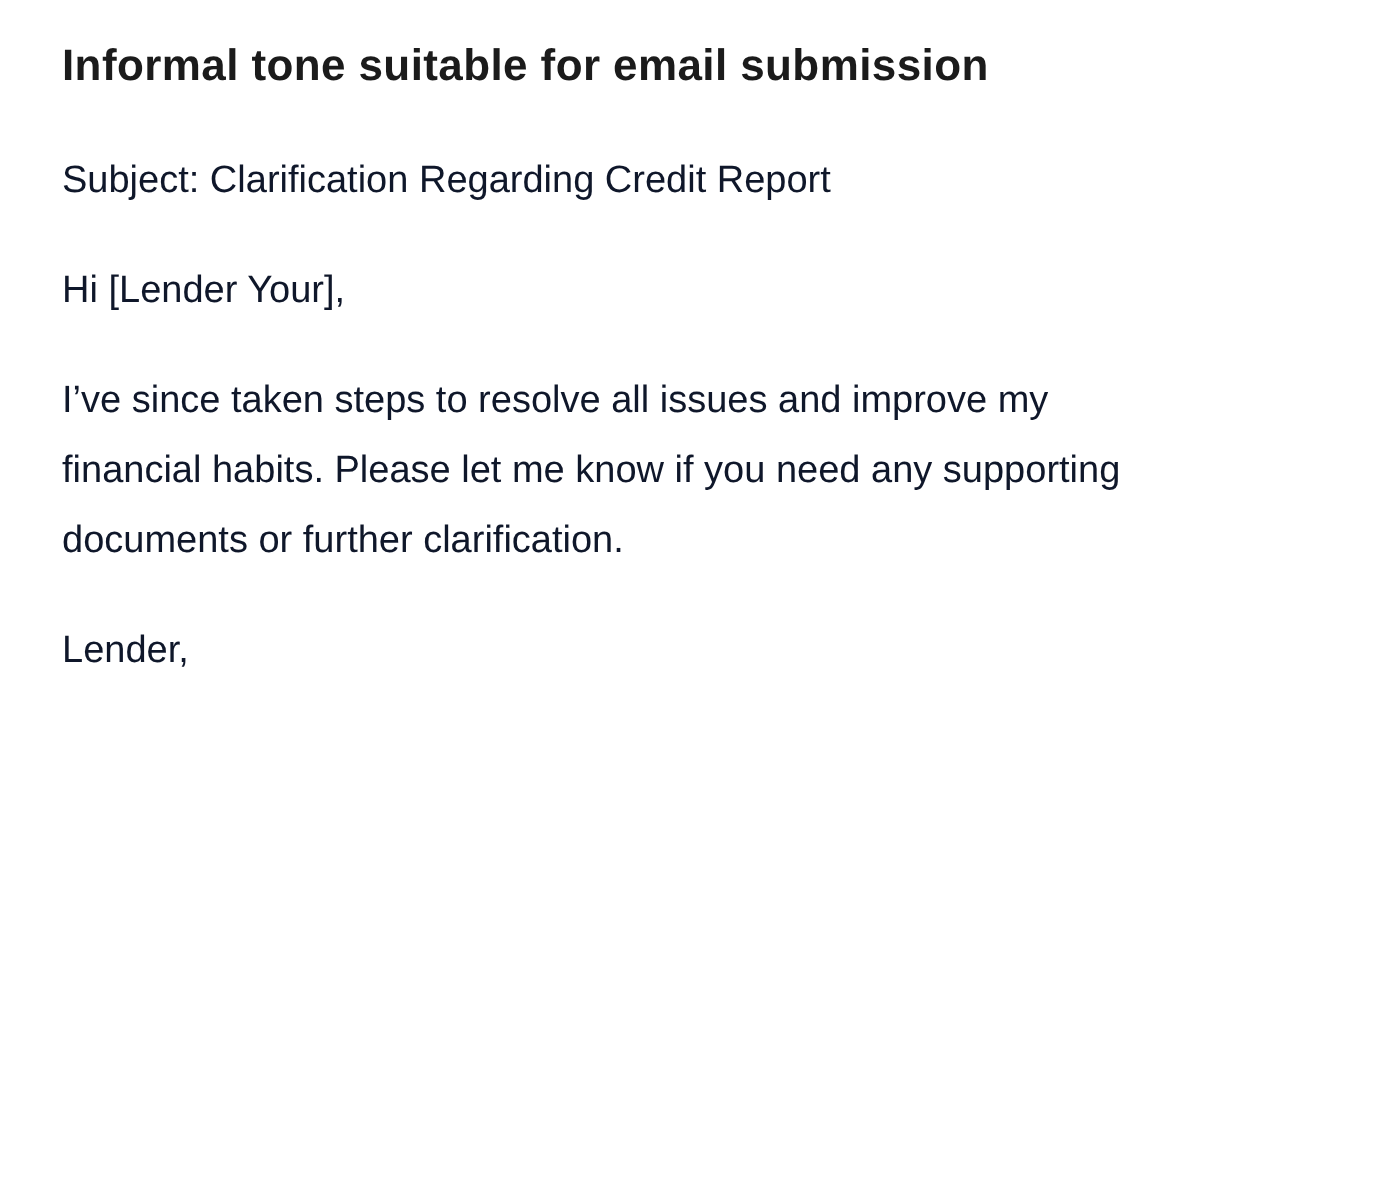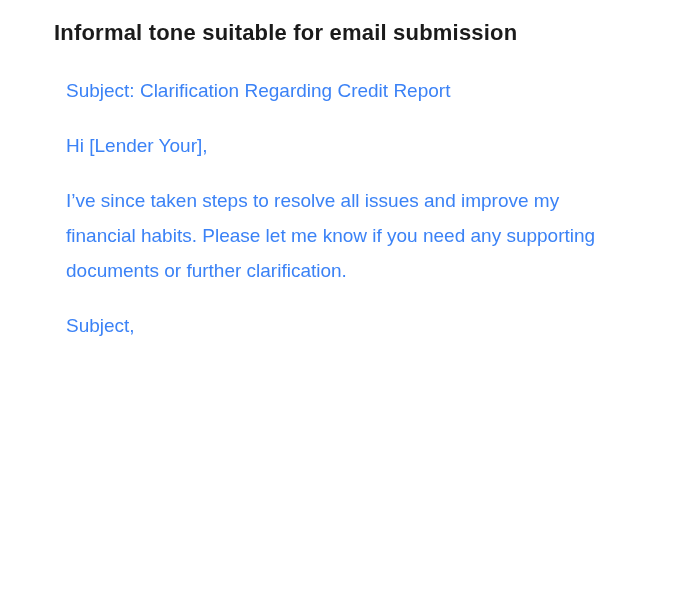--- a/index.html
+++ b/index.html
@@ -7,52 +7,52 @@
     padding: 0;
   }
   body {
     width: 700px;
     height: 601px;
     background: #ffffff;
     overflow: hidden;
     font-family: "Liberation Sans", "DejaVu Sans", sans-serif;
   }
   .doc {
-    padding: 19px 20px 0 54px;
+    padding: 19px 20px 0 31px;
     box-sizing: border-box;
     width: 700px;
   }
   .doc-title {
     margin: 0 0 26px 0;
     font-size: 22px;
     line-height: 28px;
     font-weight: 700;
     color: #1b1b1b;
     letter-spacing: 0.2px;
   }
   .doc-paragraph {
-    margin: 0 0 20px 12px;
+    margin: 0 0 20px 0;
     font-size: 19px;
     line-height: 35px;
     font-weight: 400;
-    color: #3b82f6;
+    color: #0f172a;
     white-space: pre-line;
     max-width: 625px;
   }
 </style>
 </head>
 <body>
 
 <div class="doc">
   <h1 class="doc-title">Informal tone suitable for email submission</h1>
 
   <p class="doc-paragraph">Subject: Clarification Regarding Credit Report</p>
 
   <p class="doc-paragraph">Hi [Lender Your],</p>
 
 
   <p class="doc-paragraph">I’ve since taken steps to resolve all issues and improve my
 financial habits. Please let me know if you need any supporting
 documents or further clarification.</p>
 
-  <p class="doc-paragraph">Subject,</p>
+  <p class="doc-paragraph">Lender,</p>
 
 </div>
 
 </body></html>

